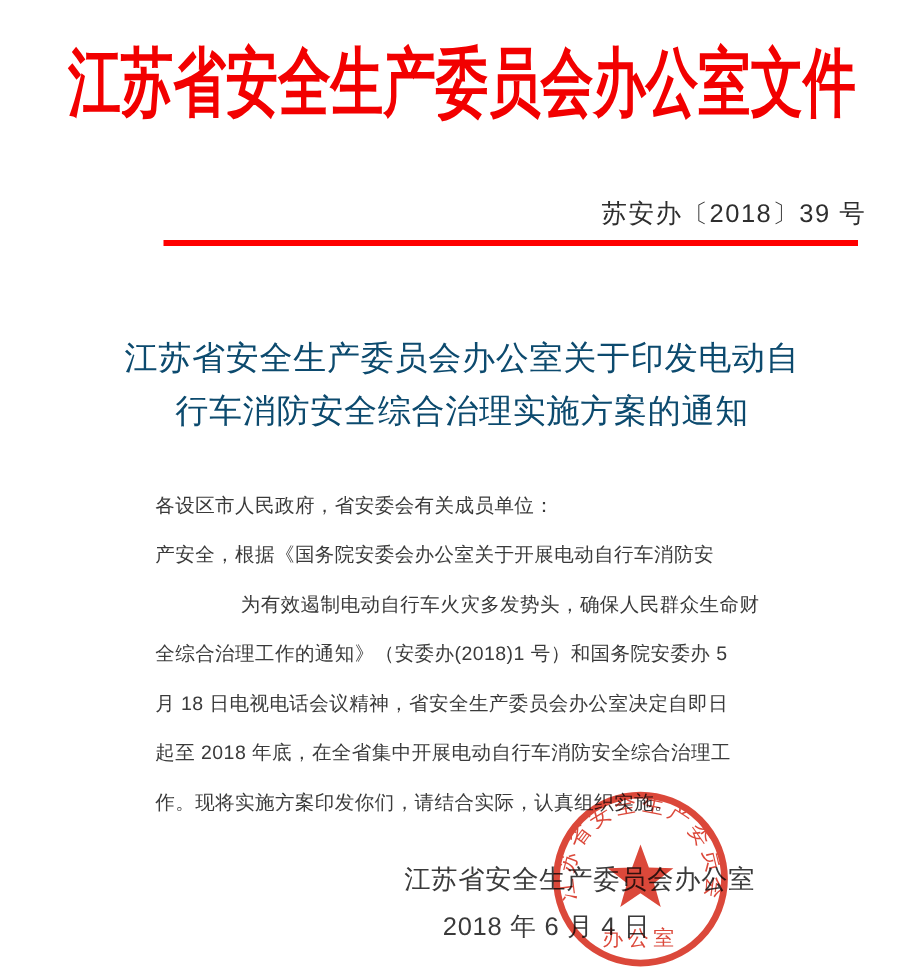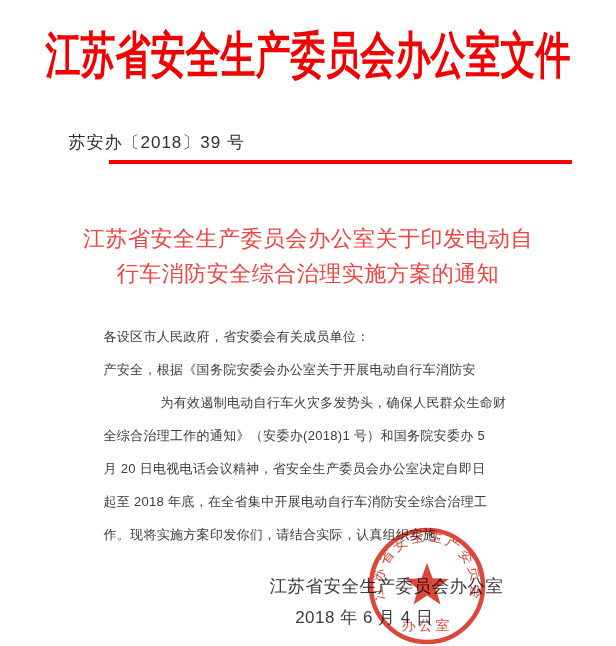--- a/index.html
+++ b/index.html
@@ -27,41 +27,41 @@
     letter-spacing: 0px;
     color: #f20000;
     transform: scaleY(1.42);
     transform-origin: center top;
     white-space: nowrap;
   }
   
   .doc-number {
     position: absolute;
     top: 131px; left: 30px; right: 0;
-    text-align: left;
+    text-align: right;
     font-size: 17px;
     letter-spacing: 1px;
     color: #2e2e2e;
   }
   
   .red-line {
     position: absolute;
     top: 160px; left: 70px;
     width: 463px; height: 4px;
     background: #ff0000;
   }
   
   .doc-title {
     position: absolute;
     top: 221px; left: 0; right: 0;
     text-align: center;
     font-size: 22px;
     line-height: 35px;
     letter-spacing: 0.5px;
-    color: #ef4444;
+    color: #0c4a6e;
   }
   
   .body-text {
     position: absolute;
     top: 320px; left: 65px;
     width: 487px;
     font-size: 13px;
     line-height: 33px;
     letter-spacing: 0.3px;
     color: #3a3a3a;
@@ -124,21 +124,21 @@
   <div class="doc-title">
     <div>江苏省安全生产委员会办公室关于印发电动自</div>
     <div>行车消防安全综合治理实施方案的通知</div>
   </div>
 
   <div class="body-text">
     <div class="line">各设区市人民政府，省安委会有关成员单位：</div>
     <div class="line">产安全，根据《国务院安委会办公室关于开展电动自行车消防安</div>
     <div class="line indent">为有效遏制电动自行车火灾多发势头，确保人民群众生命财</div>
     <div class="line">全综合治理工作的通知》（安委办(2018)1 号）和国务院安委办 5</div>
-    <div class="line">月 20 日电视电话会议精神，省安全生产委员会办公室决定自即日</div>
+    <div class="line">月 18 日电视电话会议精神，省安全生产委员会办公室决定自即日</div>
     <div class="line">起至 2018 年底，在全省集中开展电动自行车消防安全综合治理工</div>
     <div class="line">作。现将实施方案印发你们，请结合实际，认真组织实施。</div>
   </div>
 
   <div class="signature-name">江苏省安全生产委员会办公室</div>
 
   <div class="signature-date">2018 年 6 月 4 日</div>
 
   <svg class="seal" viewBox="0 0 126 126">
     <circle cx="63" cy="63" r="56" fill="none" stroke="#d93a2b" stroke-width="4.5"></circle>

